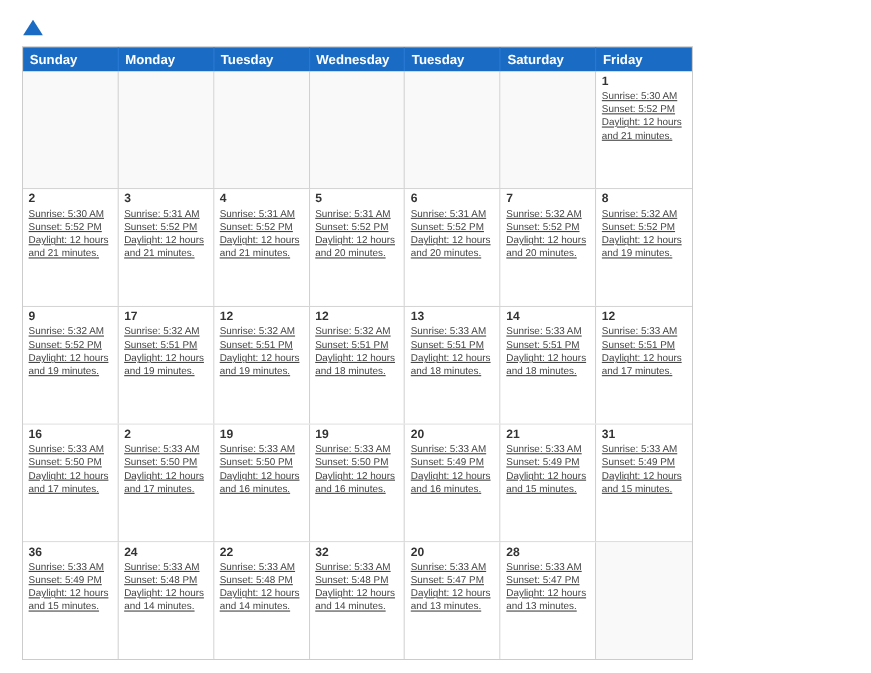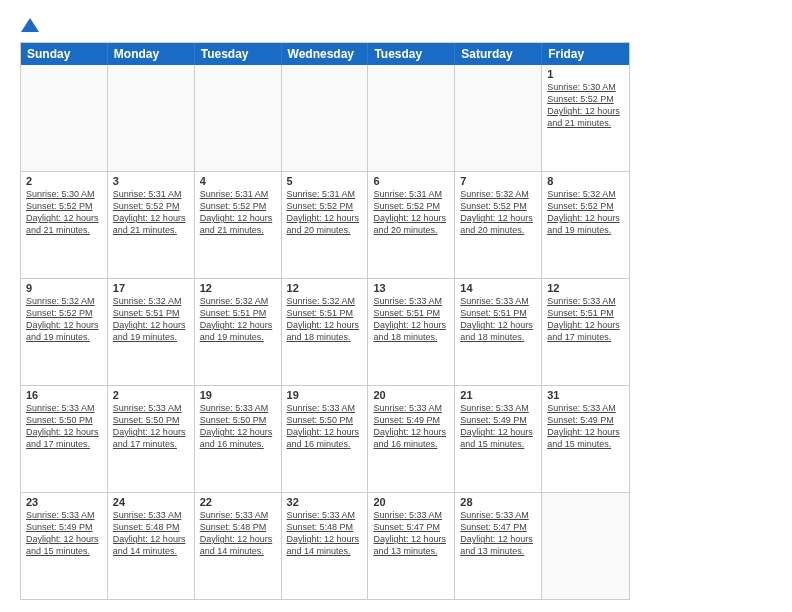--- a/index.html
+++ b/index.html
@@ -304,21 +304,21 @@
           <div class="cal-cell">
             <span class="day-num">31</span>
             <div class="day-info" style="white-space: pre-line;">Sunrise: 5:33 AM
 Sunset: 5:49 PM
 Daylight: 12 hours
 and 15 minutes.</div>
           </div>
         </div>
         <div class="cal-row">
           <div class="cal-cell">
-            <span class="day-num">23</span>
+            <span class="day-num">36</span>
             <div class="day-info" style="white-space: pre-line;">Sunrise: 5:33 AM
 Sunset: 5:49 PM
 Daylight: 12 hours
 and 15 minutes.</div>
           </div>
           <div class="cal-cell">
             <span class="day-num">24</span>
             <div class="day-info" style="white-space: pre-line;">Sunrise: 5:33 AM
 Sunset: 5:48 PM
 Daylight: 12 hours

